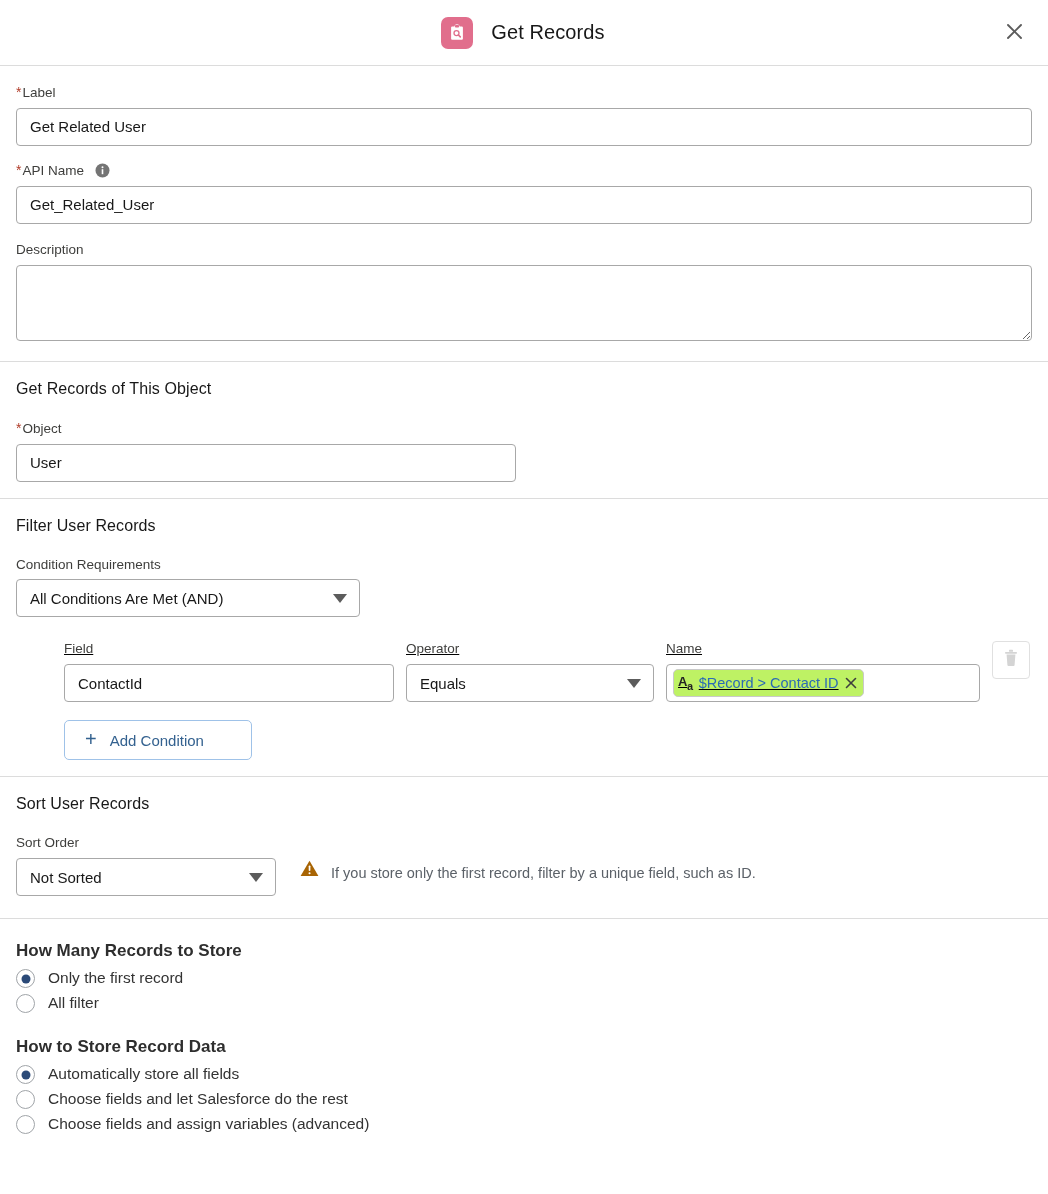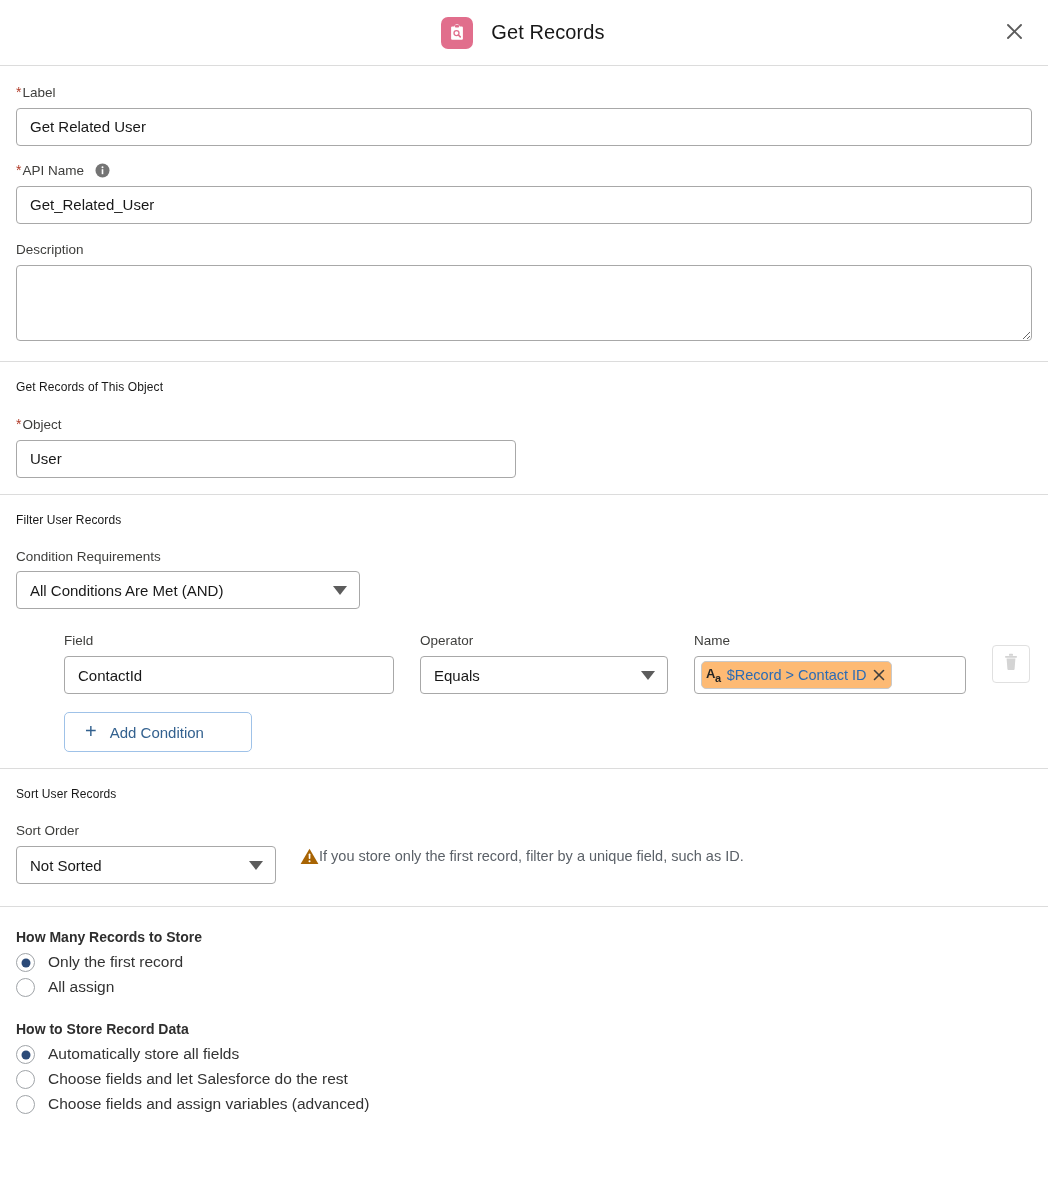--- a/index.html
+++ b/index.html
@@ -51,21 +51,21 @@
     cursor: pointer;
     background: none; border: none; padding: 0;
   }
 
   
   .section {
     padding: 18px 16px 16px 16px;
     border-bottom: 1px solid #dcdcdc;
   }
   .section-title {
-    font-size: 12px;
+    font-size: 16px;
     color: #181818;
     font-weight: 400;
     margin: 0 0 22px 0;
     letter-spacing: .1px;
   }
 
   
   .field-label {
     font-size: 13.5px;
     color: #3e3e3c;
@@ -117,22 +117,23 @@
     position: absolute;
     right: 13px; top: 50%;
     transform: translateY(-50%);
     pointer-events: none;
   }
 
   
   .cond-area { padding-left: 48px; }
   .cond-row {
     display: flex;
-    align-items: center;
-    gap: 26px;
+    align-items: flex-start;
+    gap: 12px;
+    text-decoration: underline;
   }
   .cond-col-field   { width: 330px; flex: none; }
   .cond-col-op      { width: 248px; flex: none; }
   .cond-col-value   { flex: 1 1 auto; min-width: 0; }
   .cond-col-del     { width: 40px; flex: none; }
 
   .value-box {
     height: 38px;
     border: 1px solid #a8a8a8;
     border-radius: 4px;
@@ -140,21 +141,21 @@
     display: flex;
     align-items: center;
     padding: 0 6px;
   }
   .pill {
     display: inline-flex;
     align-items: center;
     height: 28px;
     border: 1px solid #c9c9c9;
     border-radius: 5px;
-    background: #fdba74;
+    background: #bef264;
     padding: 0 6px 0 4px;
     gap: 6px;
     max-width: 100%;
     cursor: default;
   }
   .pill-label {
     font-size: 14.5px;
     color: #2b6bb5;
     white-space: nowrap;
   }
@@ -204,32 +205,33 @@
   }
 
   
   .sort-row {
     display: flex;
     align-items: center;
     gap: 24px;
   }
   .warn {
     display: flex;
-    align-items: flex-start;
+    align-items: flex-end;
+    gap: 12px;
     margin-top: 10px;
   }
   .warn-text {
     font-size: 14.5px;
     color: #5b6168;
   }
 
   
   .radio-section { padding: 22px 16px 10px 16px; }
   .radio-group-title {
-    font-size: 14px;
+    font-size: 17px;
     font-weight: 700;
     color: #2e2e2e;
     margin-bottom: 8px;
   }
   .radio-item {
     display: flex;
     align-items: center;
     gap: 13px;
     margin-bottom: 6px;
     cursor: pointer;
@@ -424,21 +426,21 @@
     <div>
       <div class="radio-group-title">How Many Records to Store</div>
 
       <label class="radio-item">
         <span class="radio checked"></span>
         <span class="radio-label">Only the first record</span>
       </label>
 
       <label class="radio-item">
         <span class="radio"></span>
-        <span class="radio-label">All assign</span>
+        <span class="radio-label">All filter</span>
       </label>
     </div>
 
     <div class="group-gap"></div>
 
     <div>
       <div class="radio-group-title">How to Store Record Data</div>
 
       <label class="radio-item">
         <span class="radio checked"></span>

